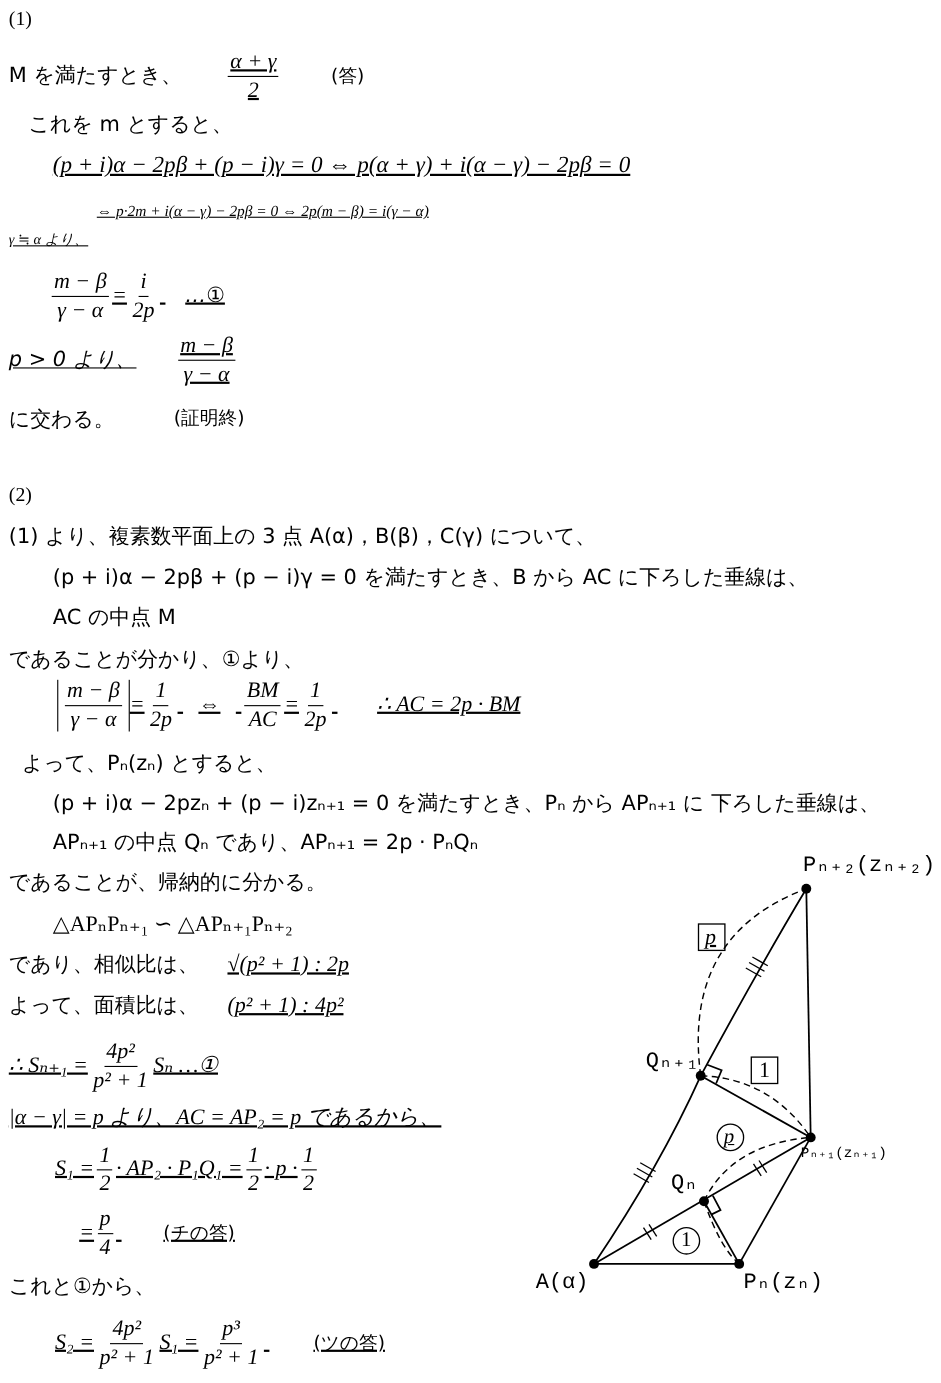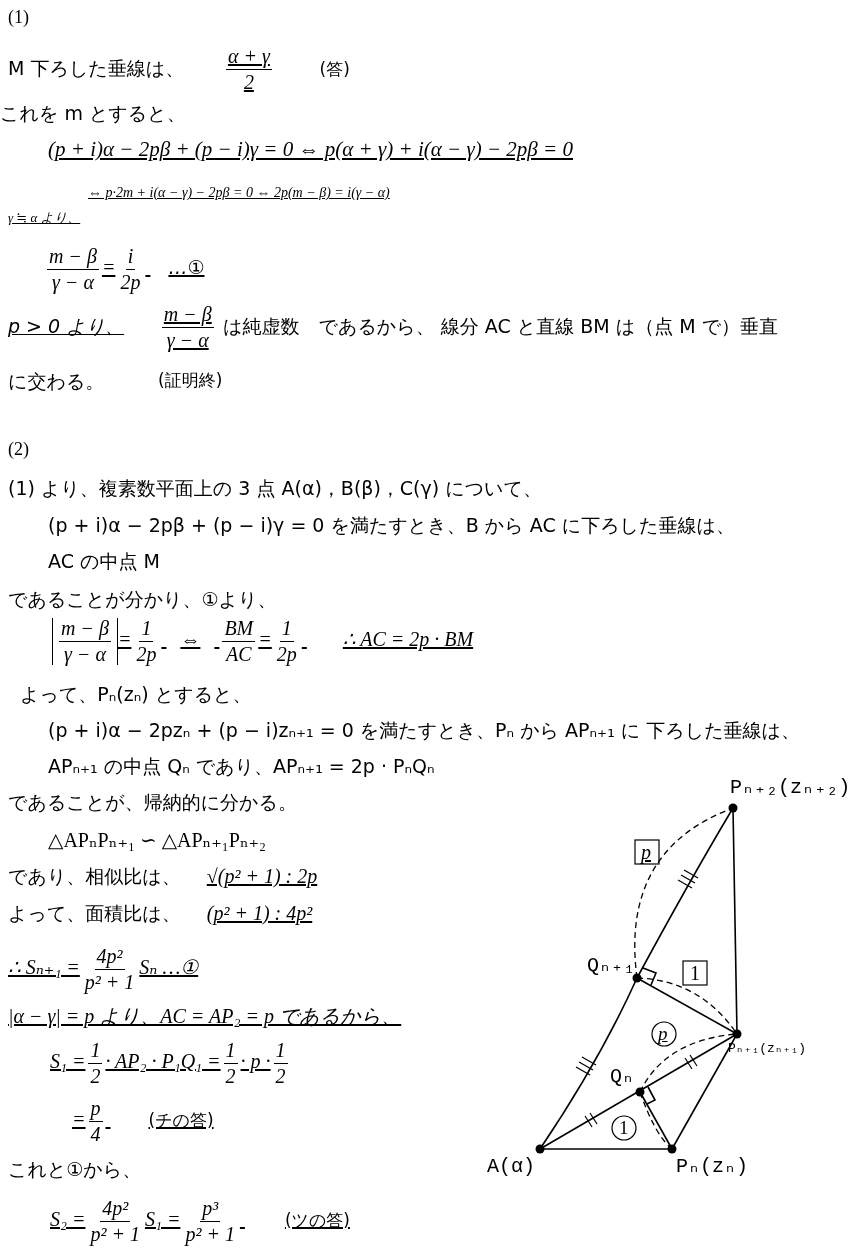--- a/index.html
+++ b/index.html
@@ -15,31 +15,31 @@
   .abs { display:inline-flex; align-items:center; border-left:1.5px solid #000; border-right:1.5px solid #000; padding:0 3px; vertical-align:middle; }
   svg { position:absolute; left:0; top:0; }
   .lbl { font-family:Liberation Mono, monospace; }
 </style>
 </head>
 <body>
 
 <div class="ln r" style="left:8px;top:8px;font-size:18px">(1)</div>
 
 <div class="ln" style="left:8px;top:46px">
-  <span class="jp">M 下ろした垂線は、</span>
+  <span class="jp">M を満たすとき、</span>
   <span style="display:inline-block;width:26px"></span>
   <span class="frac m">
     <span class="num">α + γ</span>
     <span class="den r">2</span>
   </span>
   <span style="display:inline-block;width:32px"></span>
   <span class="jp" style="font-size:17px">(答)</span>
 </div>
 
-<div class="ln jp" style="left:0;top:104px">これを m とすると、</div>
+<div class="ln jp" style="left:26px;top:104px">これを m とすると、</div>
 <div class="ln m" style="left:48px;top:139px;font-size:21px">(p + i)α − 2pβ + (p − i)γ = 0   ⇔   p(α + γ) + i(α − γ) − 2pβ = 0</div>
 <div class="ln m" style="left:88px;top:186px;font-size:14px">⇔   p·2m + i(α − γ) − 2pβ = 0   ⇔   2p(m − β) = i(γ − α)</div>
 <div class="ln m" style="left:8px;top:211px;font-size:13px">γ ≒ α より、</div>
 
 <div class="ln m" style="left:44px;top:246px">
   <span class="frac">
       <span class="num">m − β</span>
       <span class="den">γ − α</span>
     </span><span class="r">=</span><span class="frac">
       <span class="num">i</span>
@@ -48,21 +48,20 @@
   <span style="display:inline-block;width:18px"></span><span class="jp">…①</span>
 </div>
 
 <div class="ln" style="left:8px;top:304px">
   <span class="m jp">p &gt; 0 より、</span>
   <span style="display:inline-block;width:22px"></span>
   <span class="frac m">
       <span class="num">m − β</span>
       <span class="den">γ − α</span>
     </span>
-  <span class="jp">は純虚数　であるから、 線分 AC と直線 BM は（点 M で）垂直</span>
 </div>
 <div class="ln jp" style="left:8px;top:372px">に交わる。</div>
 <div class="ln jp" style="left:158px;top:372px;font-size:17px">(証明終)</div>
 
 <div class="ln r" style="left:8px;top:440px;font-size:18px">(2)</div>
 <div class="ln jp" style="left:8px;top:479px">(1) より、複素数平面上の 3 点 A(α)，B(β)，C(γ) について、</div>
 <div class="ln jp" style="left:48px;top:516px">(p + i)α − 2pβ + (p − i)γ = 0 を満たすとき、B から AC に下ろした垂線は、</div>
 <div class="ln jp" style="left:48px;top:552px">AC の中点 M</div>
 <div class="ln jp" style="left:8px;top:590px">であることが分かり、①より、</div>
 

